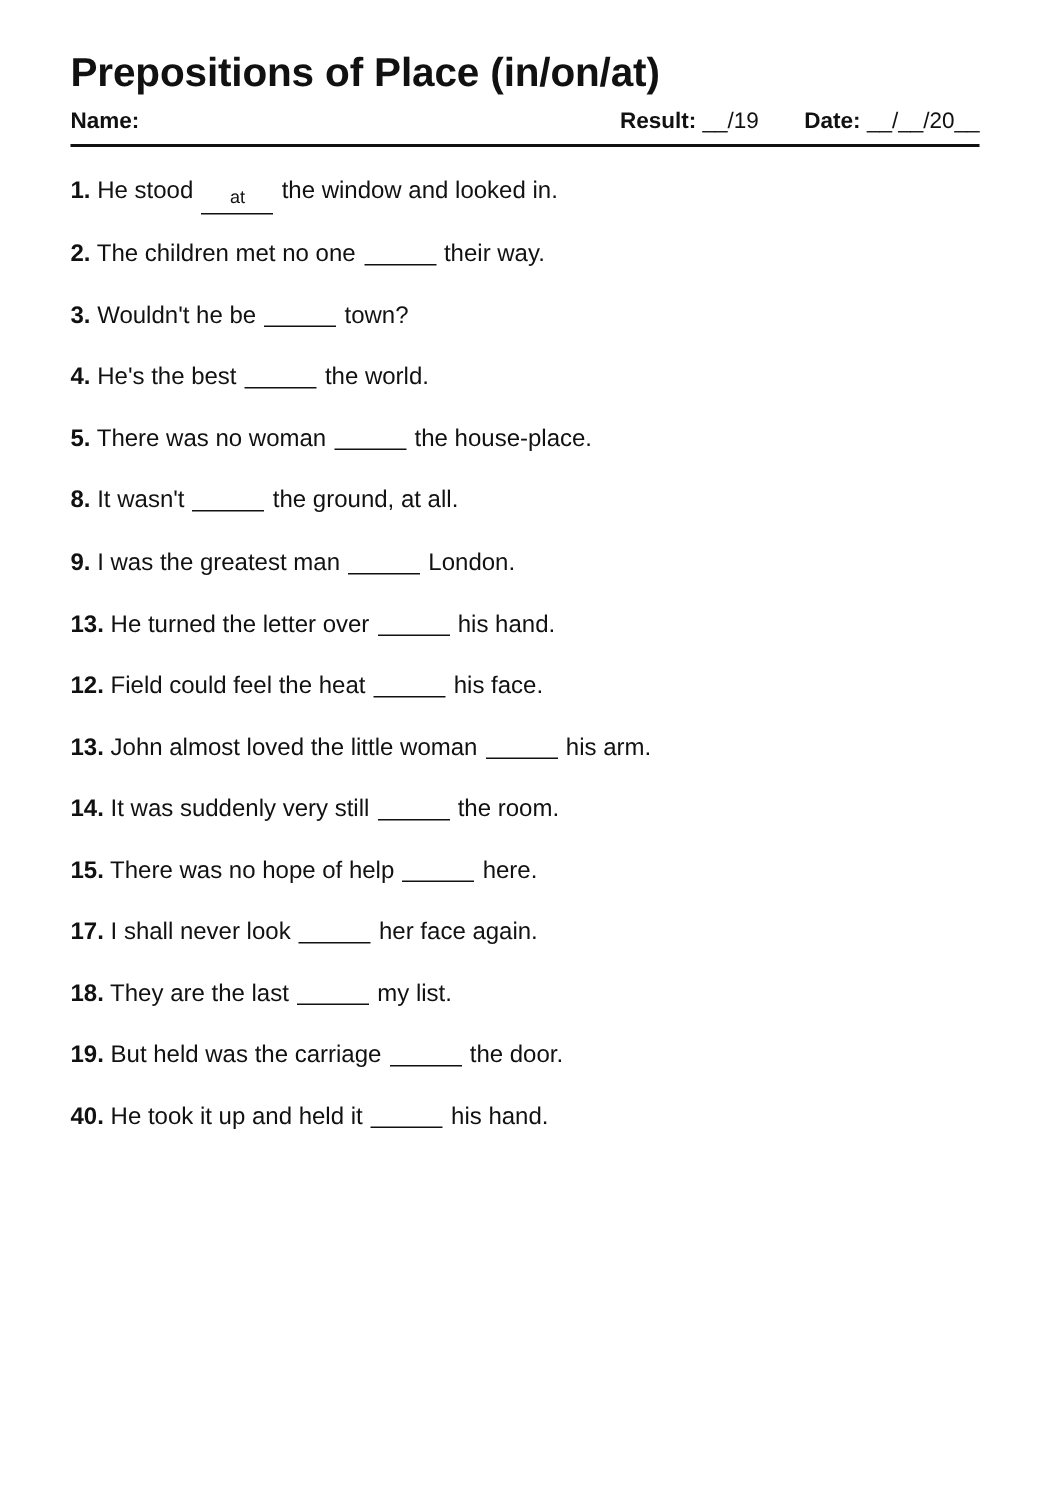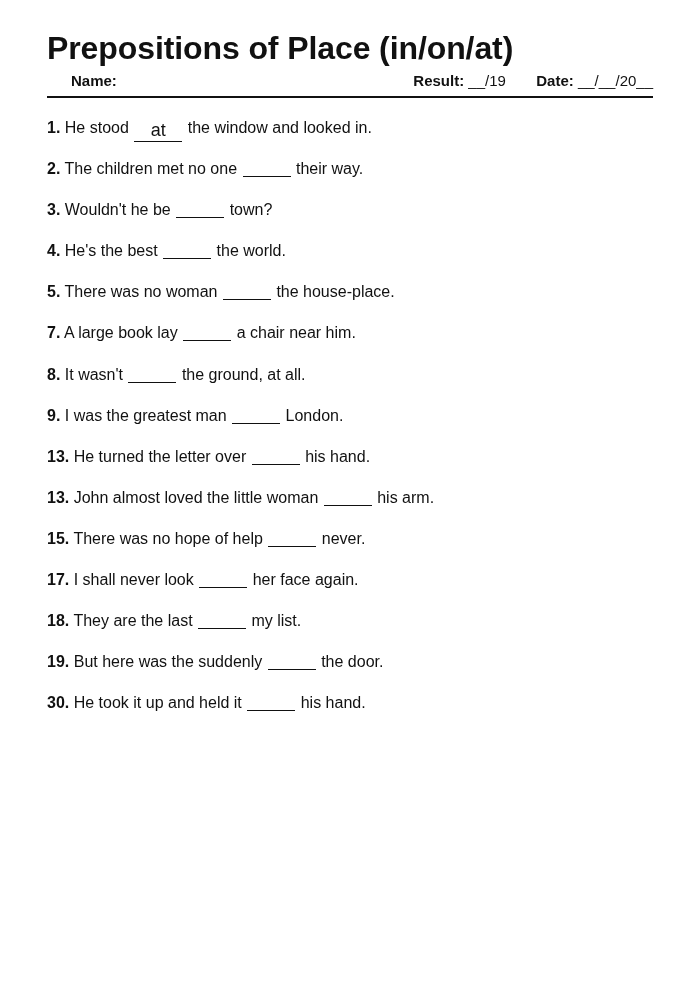--- a/index.html
+++ b/index.html
@@ -18,41 +18,40 @@
     .page {
       position: absolute;
       left: 47px;
       top: 0;
       width: 606px;
     }
     .title {
       position: absolute;
       left: 0;
       top: 28px;
-      font-size: 32px;
+      font-size: 27px;
       font-weight: bold;
       letter-spacing: -0.1px;
       white-space: nowrap;
       line-height: 40px;
     }
     .meta {
       position: absolute;
       left: 0;
       top: 71px;
       width: 606px;
       height: 20px;
       font-size: 15px;
       line-height: 20px;
     }
     .meta .name-label {
       position: absolute;
       left: 0;
       top: 0;
       font-weight: bold;
-      margin-left: 24px;
     }
     .meta .right {
       position: absolute;
       right: 0;
       top: 0;
       white-space: nowrap;
     }
     .meta .lbl { font-weight: bold; margin-top: 16px; }
     .meta .gap { display: inline-block; width: 22px; }
     .rule {
@@ -79,21 +78,21 @@
     .blank {
       display: inline-block;
       width: 48px;
       height: 18px;
       border-bottom: 1.3px solid #111111;
       vertical-align: -3px;
       text-align: center;
       line-height: 14px;
       margin: 0 1px;
     }
-    .blank span { font-size: 18px; }
+    .blank span { font-size: 12px; }
   </style>
 </head>
 <body>
 
 <div class="page">
   <div class="title">Prepositions of Place (in/on/at)</div>
 
   <div class="meta">
     <span class="name-label">Name:</span>
     <span class="right">
@@ -106,24 +105,25 @@
   </div>
 
   <div class="rule"></div>
 
   <div class="questions">
     <div class="q"><span class="num">1.</span> <span>He stood</span> <span class="blank"><span>at</span></span> <span>the window and looked in.</span></div>
     <div class="q"><span class="num">2.</span> <span>The children met no one</span> <span class="blank"><span></span></span> <span>their way.</span></div>
     <div class="q"><span class="num">3.</span> <span>Wouldn't he be</span> <span class="blank"><span></span></span> <span>town?</span></div>
     <div class="q"><span class="num">4.</span> <span>He's the best</span> <span class="blank"><span></span></span> <span>the world.</span></div>
     <div class="q"><span class="num">5.</span> <span>There was no woman</span> <span class="blank"><span></span></span> <span>the house-place.</span></div>
-    <div class="q"><span class="num">7.</span> <span>A large book lay</span> <span class="blank"><span></span></span> <span>a chair near him.</span></div>
     <div class="q"><span class="num">8.</span> <span>It wasn't</span> <span class="blank"><span></span></span> <span>the ground, at all.</span></div>
     <div class="q"><span class="num">9.</span> <span>I was the greatest man</span> <span class="blank"><span></span></span> <span>London.</span></div>
     <div class="q"><span class="num">13.</span> <span>He turned the letter over</span> <span class="blank"><span></span></span> <span>his hand.</span></div>
+    <div class="q"><span class="num">12.</span> <span>Field could feel the heat</span> <span class="blank"><span></span></span> <span>his face.</span></div>
     <div class="q"><span class="num">13.</span> <span>John almost loved the little woman</span> <span class="blank"><span></span></span> <span>his arm.</span></div>
-    <div class="q"><span class="num">15.</span> <span>There was no hope of help</span> <span class="blank"><span></span></span> <span>never.</span></div>
+    <div class="q"><span class="num">14.</span> <span>It was suddenly very still</span> <span class="blank"><span></span></span> <span>the room.</span></div>
+    <div class="q"><span class="num">15.</span> <span>There was no hope of help</span> <span class="blank"><span></span></span> <span>here.</span></div>
     <div class="q"><span class="num">17.</span> <span>I shall never look</span> <span class="blank"><span></span></span> <span>her face again.</span></div>
     <div class="q"><span class="num">18.</span> <span>They are the last</span> <span class="blank"><span></span></span> <span>my list.</span></div>
-    <div class="q"><span class="num">19.</span> <span>But here was the suddenly</span> <span class="blank"><span></span></span> <span>the door.</span></div>
-    <div class="q"><span class="num">30.</span> <span>He took it up and held it</span> <span class="blank"><span></span></span> <span>his hand.</span></div>
+    <div class="q"><span class="num">19.</span> <span>But held was the carriage</span> <span class="blank"><span></span></span> <span>the door.</span></div>
+    <div class="q"><span class="num">40.</span> <span>He took it up and held it</span> <span class="blank"><span></span></span> <span>his hand.</span></div>
   </div>
 </div>
 
 </body></html>

